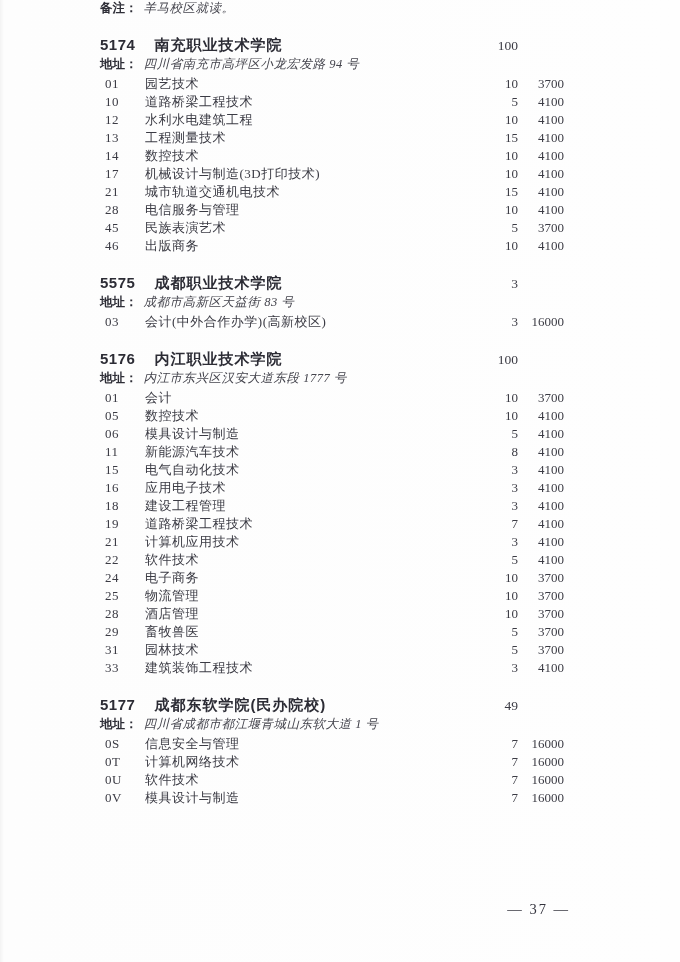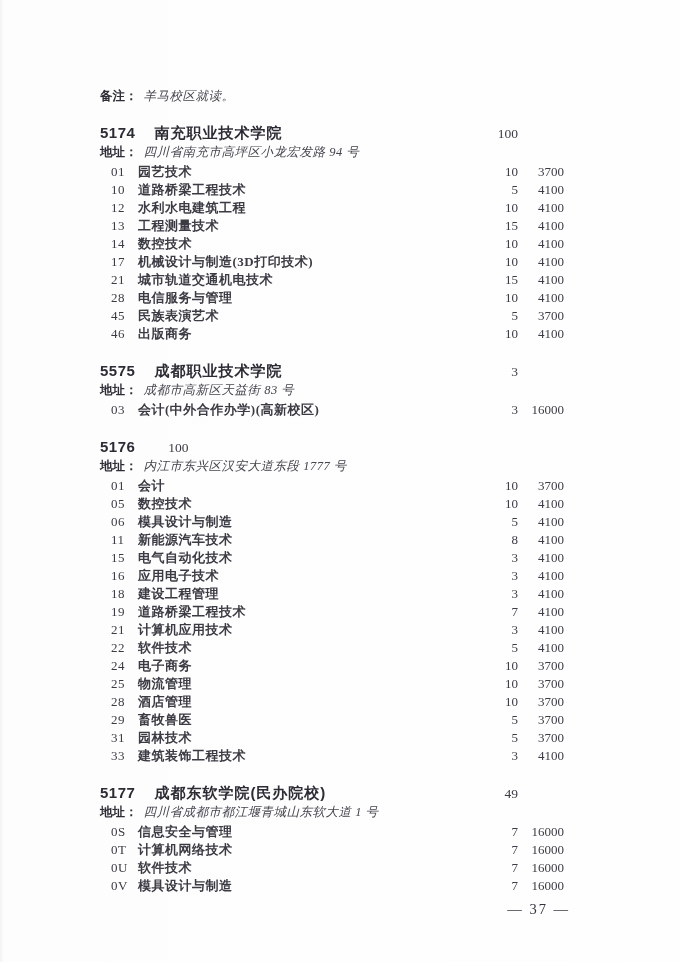--- a/index.html
+++ b/index.html
@@ -8,21 +8,20 @@
     background: #ffffff;
     font-family: "Liberation Serif", "DejaVu Serif", serif;
     color: #3b3b44;
     overflow: hidden;
   }
   .scan-page {
     position: relative;
     width: 680px; height: 962px;
     box-sizing: border-box;
     background: linear-gradient(90deg, #f3f3f3 0px, #fdfdfd 4px, #fefefe 100%);
-    padding-top: 88px;
   }
   .content {
     margin-left: 100px;
     width: 464px;
   }
   
   .remark {
     font-size: 12.5px;
     line-height: 17px;
     white-space: nowrap;
@@ -66,22 +65,22 @@
     white-space: nowrap;
   }
   .address .lbl { font-size: 12.5px; }
   .majors { margin-top: 2px; }
   .major-row {
     display: flex;
     align-items: baseline;
     line-height: 18px;
     font-size: 13px;
   }
-  .m-code { width: 22px; margin-left: 11px; letter-spacing: 0.5px; }
-  .m-name { flex: 1; margin-left: 5px; letter-spacing: 0.5px; font-weight: bold; }
+  .m-code { width: 22px; margin-left: 5px; letter-spacing: 0.5px; }
+  .m-name { flex: 1; margin-left: 18px; letter-spacing: 0.5px; }
   .m-quota { width: 30px; text-align: right; }
   .m-tuition { width: 46px; text-align: right; }
   
   .pageno {
     position: absolute;
     bottom: 44px;
     right: 110px;
     font-size: 14.5px;
     color: #33333d;
     letter-spacing: 2px;
@@ -197,20 +196,21 @@
     <span class="m-name">会计(中外合作办学)(高新校区)</span>
     <span class="m-quota">3</span>
     <span class="m-tuition">16000</span>
   </div>
 </div>
   </section>
 
   <section class="school">
     <div class="school-header">
       <span class="school-code">5176</span>
+      <span class="school-name">内江职业技术学院</span>
       <span class="school-total">100</span>
       <span class="tuition-spacer"></span>
     </div>
     <div class="address">
       <span class="lbl">地址：</span><span class="kai">内江市东兴区汉安大道东段 1777 号</span>
     </div>
     <div class="majors">
   <div class="major-row">
     <span class="m-code">01</span>
     <span class="m-name">会计</span>

